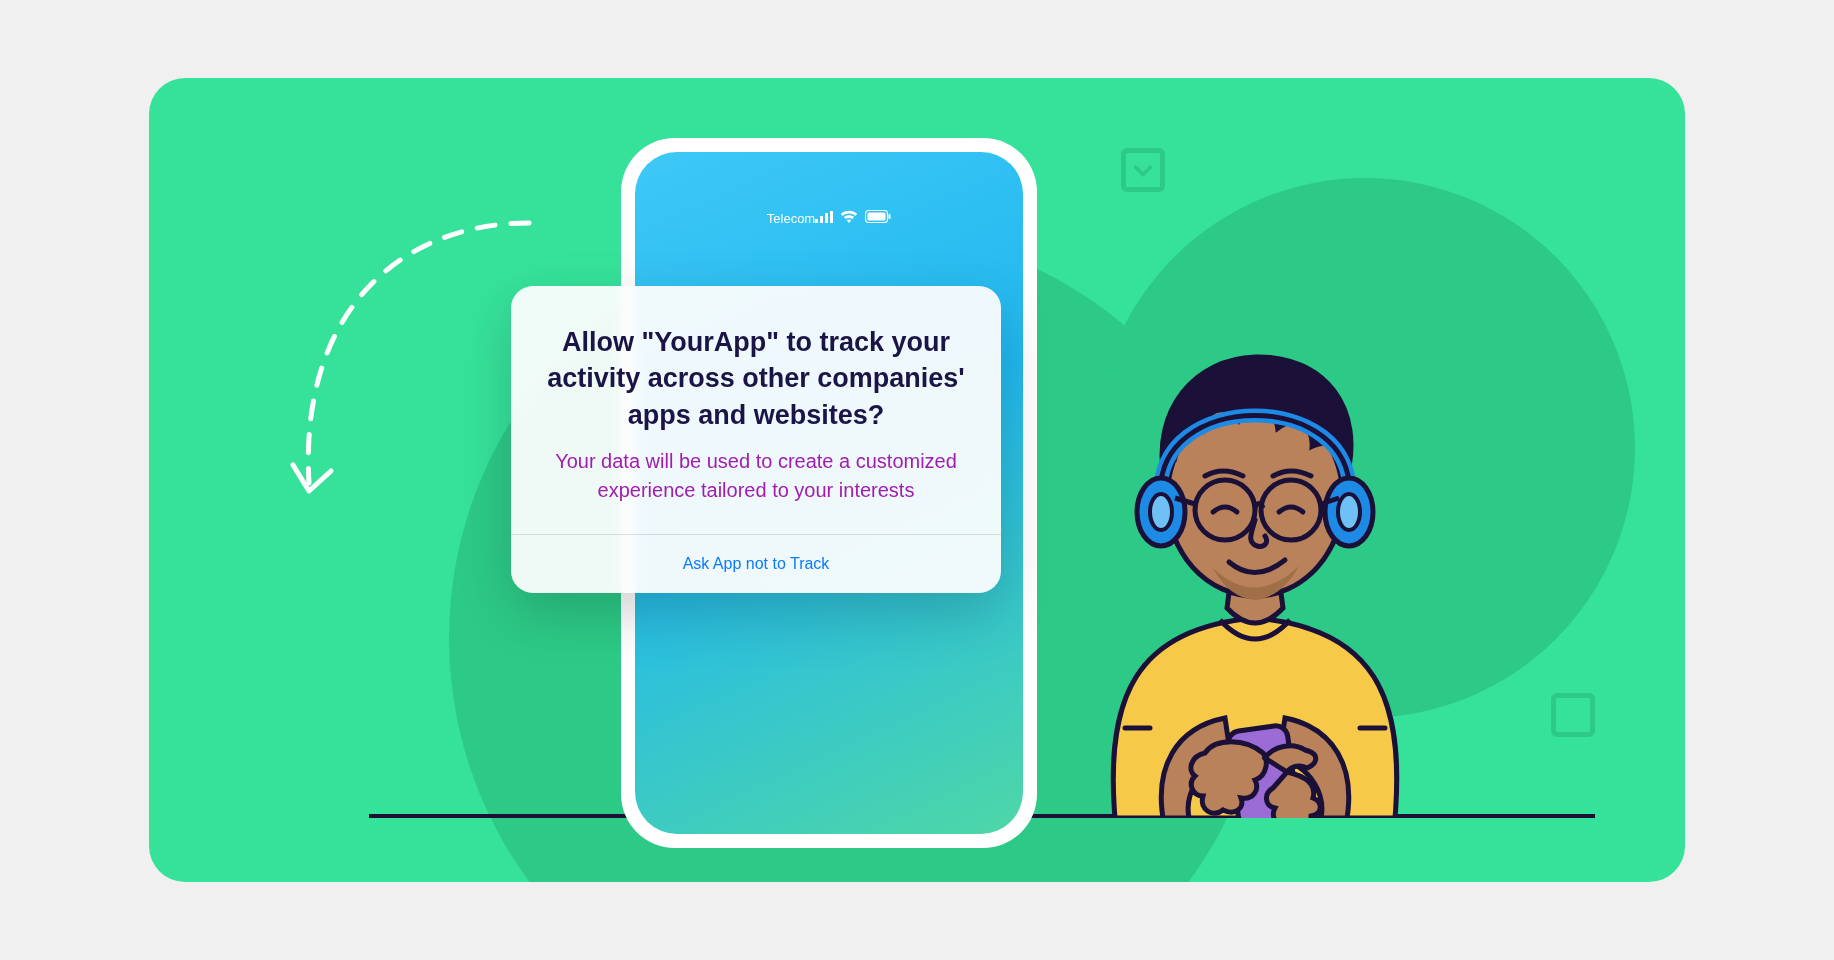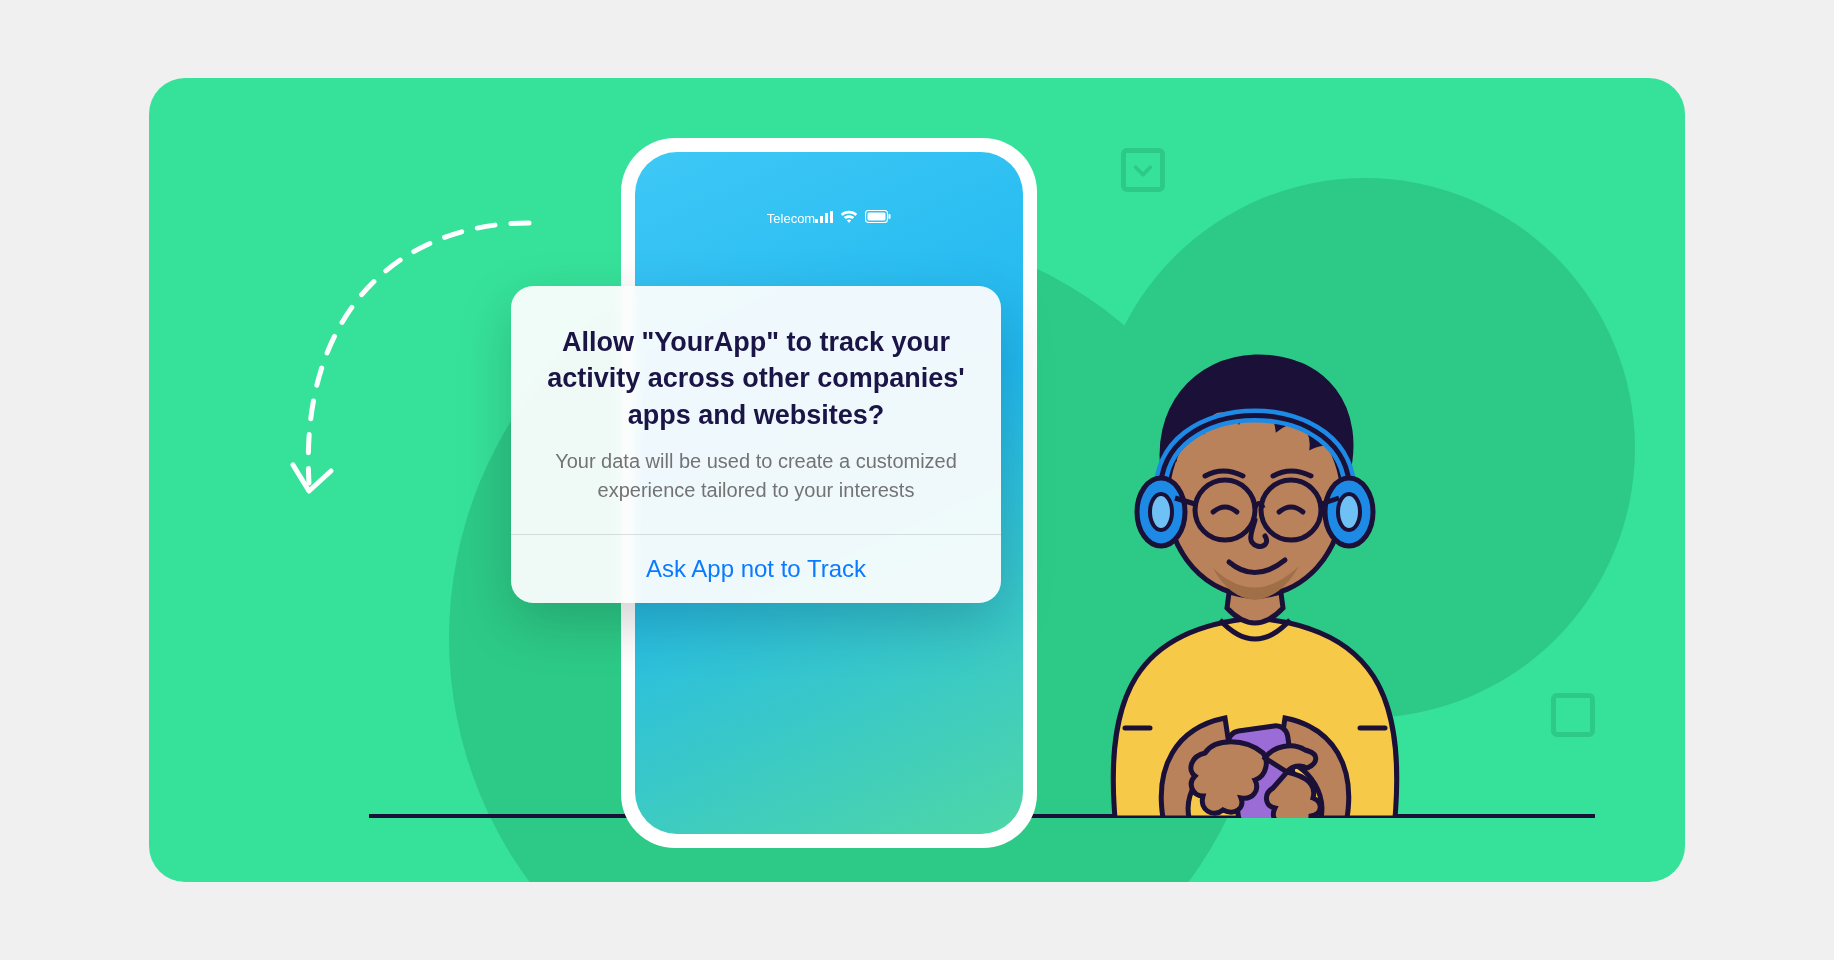--- a/index.html
+++ b/index.html
@@ -111,26 +111,26 @@
     font-size: 27px;
     line-height: 1.35;
     font-weight: 600;
     color: #1b1446;
     margin-bottom: 14px;
   }
   .att-message {
     font-size: 20px;
     line-height: 1.42;
     font-weight: 400;
-    color: #737373;
+    color: #a21caf;
   }
   .att-btn {
     border-top: 1px solid rgba(0,0,0,0.12);
     text-align: center;
-    font-size: 24px;
+    font-size: 16px;
     font-weight: 400;
     color: #0a7aff;
     padding: 20px 10px;
     cursor: pointer;
     background: transparent;
     width: 100%;
     display: block;
   }
 
   

